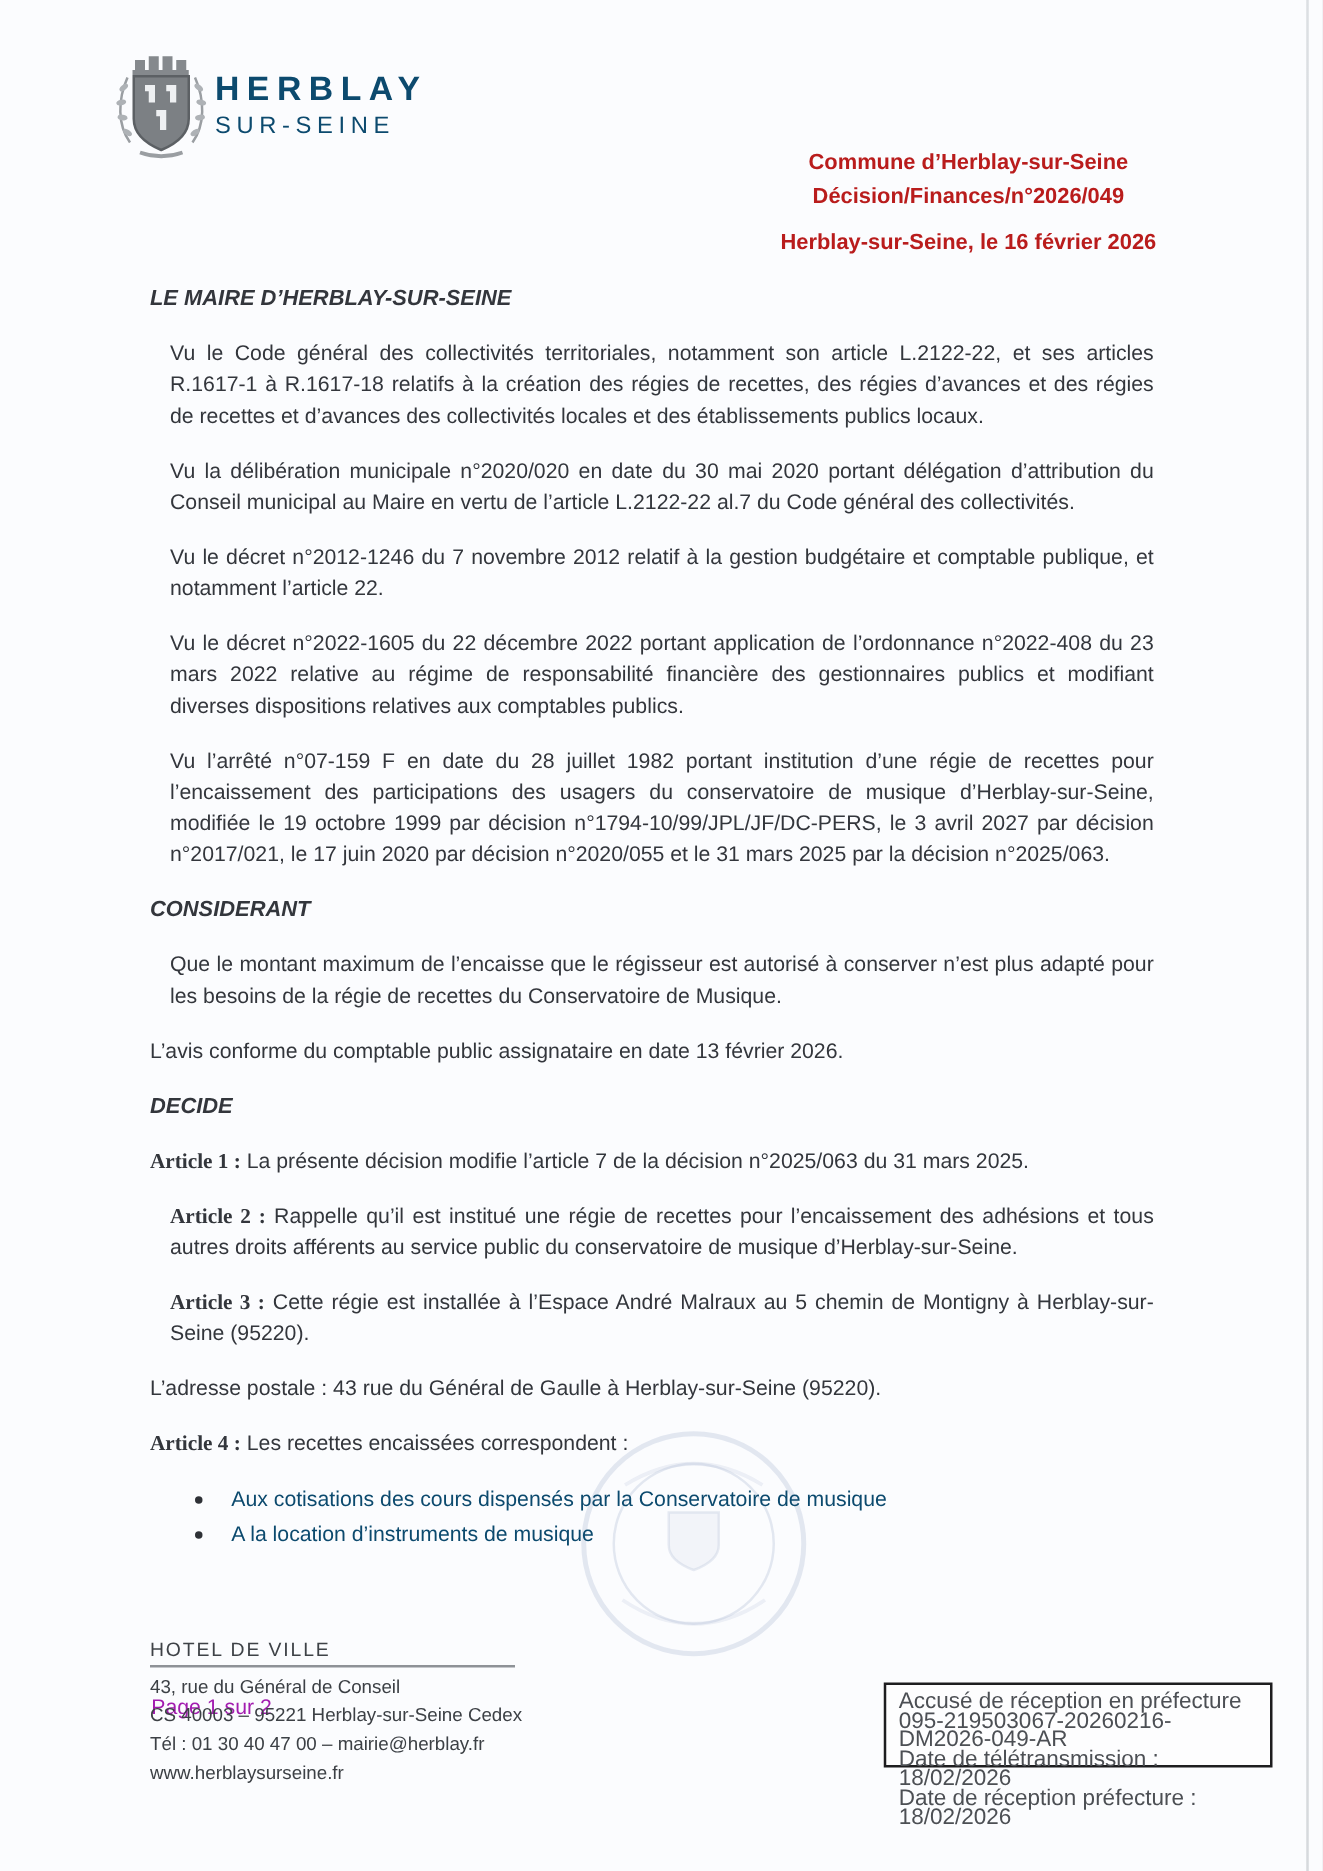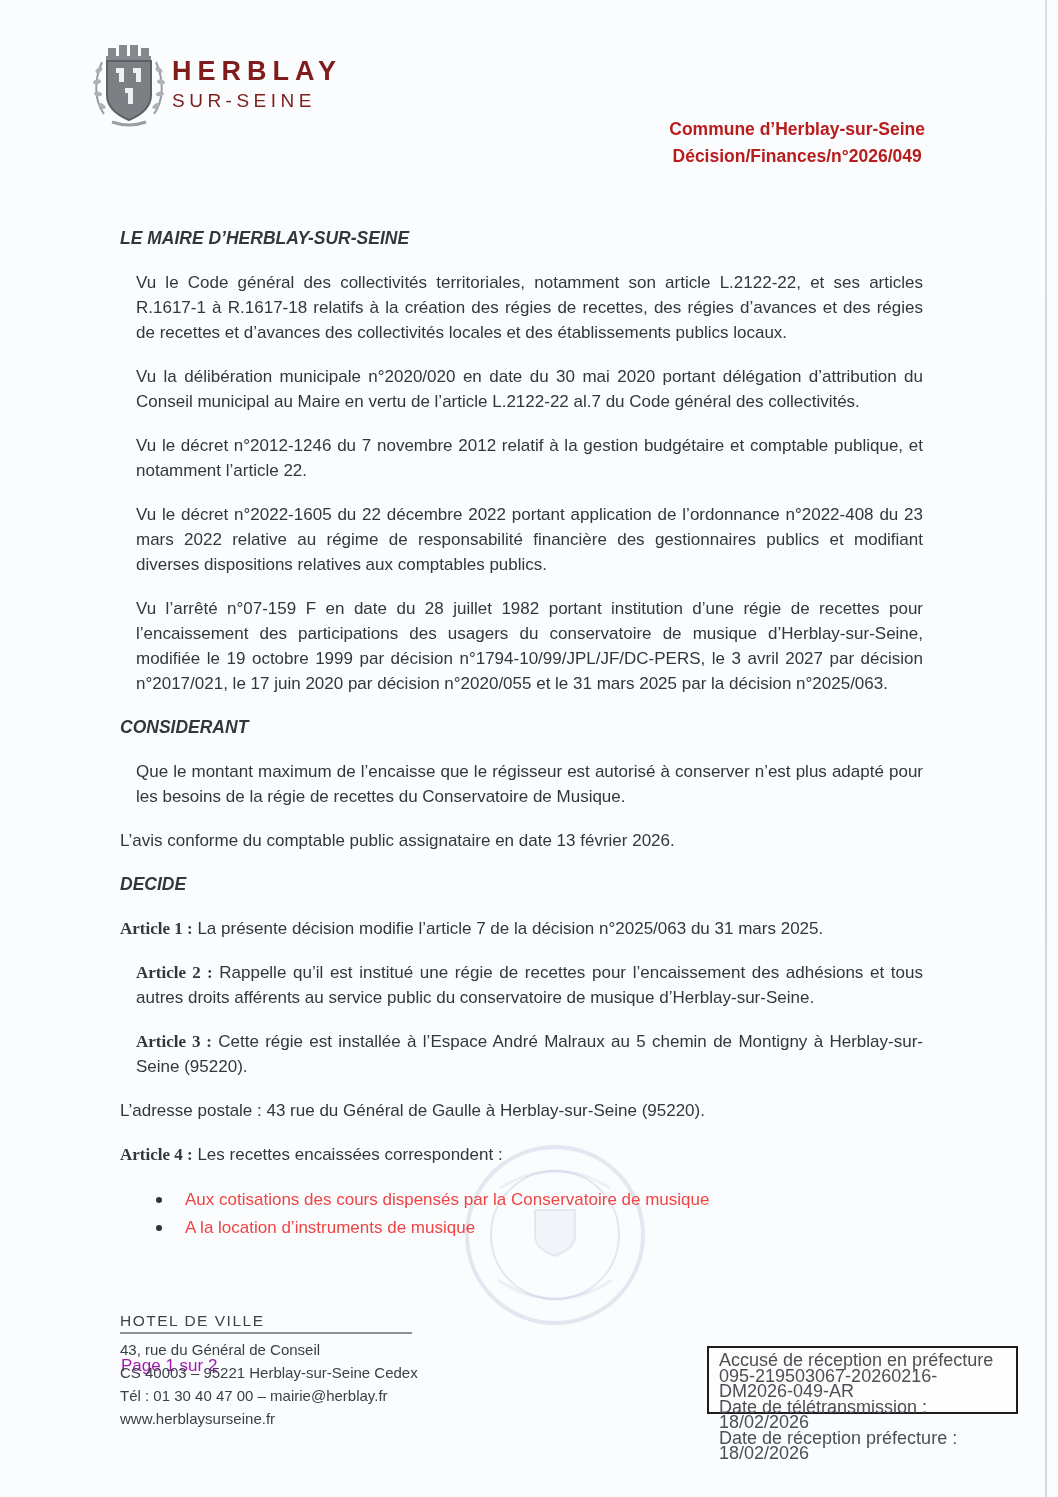--- a/index.html
+++ b/index.html
@@ -14,21 +14,21 @@
     color: #33363c;
   }
   
   .scan-edge {
     position: absolute; top: 0; bottom: 0; right: 11px; width: 2px;
     background: linear-gradient(180deg, #d4d8dc 0%, #c6cacf 40%, #cdd1d5 100%);
     opacity: .8;
   }
   
   .crest { position: absolute; left: 92px; top: 42px; }
-  .wordmark { position: absolute; left: 172px; top: 56px; color: #7f1d1d; }
+  .wordmark { position: absolute; left: 172px; top: 56px; color: #0c4a6e; }
   .wordmark .line1 { font-size: 27px; font-weight: 600; letter-spacing: 6px; }
   .wordmark .line2 { font-size: 19px; font-weight: 500; letter-spacing: 4.5px; margin-top: 3px; }
   .header-right {
     position: absolute; right: 133px; top: 116px;
     text-align: center; font-weight: bold; font-size: 17.5px; line-height: 27px;
     color: #b91c1c;
   }
   .header-right .place-date { margin-top: 10px; }
   
   .doc-body {
@@ -39,21 +39,21 @@
   .doc-body p.just { text-align: justify; margin-left: 16px; }
   .objet-line { font-weight: bold; margin-bottom: 23px !important; }
   .objet-label { text-decoration: underline; }
   .sec-heading {
     font-weight: bold; font-style: italic; font-size: 17.5px;
     margin: 4px 0 22px 0;
   }
   .article-label { font-weight: bold; font-family: Liberation Serif, serif; }
   .bullet-list { list-style: none; margin-top: 2px; }
   .bullet-list li {
-    position: relative; padding-left: 65px; line-height: 28px; color: #ef4444;
+    position: relative; padding-left: 65px; line-height: 28px; color: #0c4a6e;
   }
   .bullet-list li .dot {
     position: absolute; left: 36px; top: 11px;
     width: 6px; height: 6px; border-radius: 50%; background: #2e3136;
   }
   
   .seal { position: absolute; left: 460px; top: 1140px; z-index: 1; opacity: .55; }
   
   .footer-block {
     position: absolute; left: 120px; top: 1312px; z-index: 2;
@@ -120,20 +120,21 @@
     </svg>
   </div>
   <div class="wordmark">
     <div class="line1">HERBLAY</div>
     <div class="line2">SUR-SEINE</div>
   </div>
 
   <div class="header-right">
     <div>Commune d’Herblay-sur-Seine</div>
     <div>Décision/Finances/n°2026/049</div>
+    <div class="place-date">Herblay-sur-Seine, le 16 février 2026</div>
   </div>
 
   <div class="seal">
     <svg width="190" height="190" viewBox="0 0 190 190">
       <g stroke="rgba(122,142,182,0.35)" fill="none">
         <circle cx="95" cy="95" r="88" stroke-width="4"></circle>
         <circle cx="95" cy="95" r="64" stroke-width="2"></circle>
       </g>
       <path d="M75,70 h40 v26 c0,10 -9,16 -20,20 c-11,-4 -20,-10 -20,-20 z" fill="rgba(122,142,182,0.12)" stroke="rgba(122,142,182,0.3)" stroke-width="2"></path>
       <g stroke="rgba(122,142,182,0.22)" stroke-width="3" fill="none">

